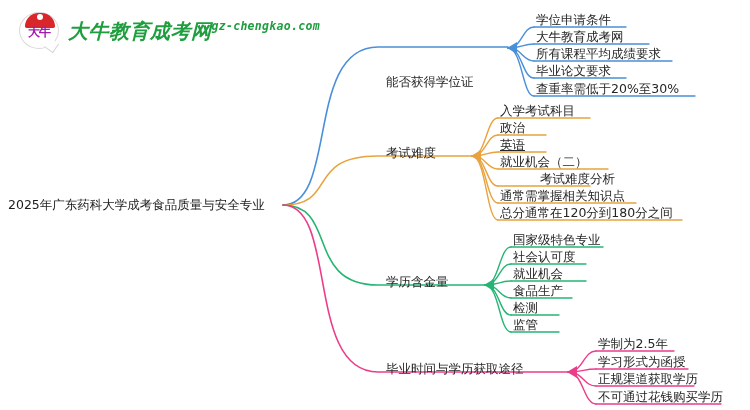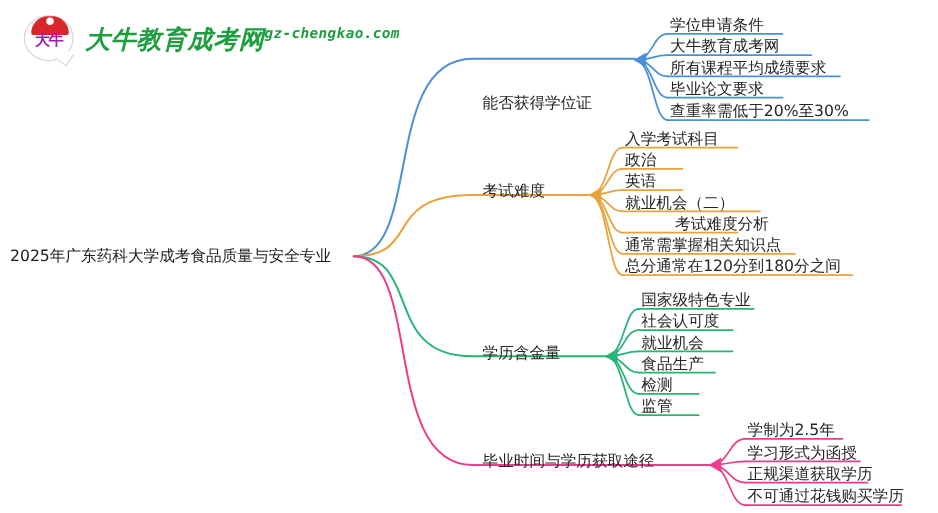--- a/index.html
+++ b/index.html
@@ -222,21 +222,21 @@
       <div class="node-label " id="root-label" style="left: 8px; top: 199px;">2025年广东药科大学成考食品质量与安全专业</div>
       <div class="node-label branch-label" style="left: 386px; top: 36px; margin-top: 40px;">能否获得学位证</div>
       <div class="node-label leaf-label" style="left: 536px; top: 14px;">学位申请条件</div>
       <div class="node-label leaf-label" style="left: 536px; top: 31px;">大牛教育成考网</div>
       <div class="node-label leaf-label" style="left: 536px; top: 48px;">所有课程平均成绩要求</div>
       <div class="node-label leaf-label" style="left: 536px; top: 65px;">毕业论文要求</div>
       <div class="node-label leaf-label" style="left: 536px; top: 83px;">查重率需低于20%至30%</div>
       <div class="node-label branch-label" style="left: 386px; top: 147px;">考试难度</div>
       <div class="node-label leaf-label" style="left: 500px; top: 105px;">入学考试科目</div>
       <div class="node-label leaf-label" style="left: 500px; top: 122px;">政治</div>
-      <div class="node-label leaf-label" style="left: 500px; top: 139px;">英语</div>
+      <div class="node-label leaf-label" style="left: 500px; top: 139px; text-decoration: underline;">英语</div>
       <div class="node-label leaf-label" style="left: 500px; top: 156px;">就业机会（二）</div>
       <div class="node-label leaf-label" style="left: 500px; top: 173px; margin-left: 40px;">考试难度分析</div>
       <div class="node-label leaf-label" style="left: 500px; top: 190px;">通常需掌握相关知识点</div>
       <div class="node-label leaf-label" style="left: 500px; top: 207px;">总分通常在120分到180分之间</div>
       <div class="node-label branch-label" style="left: 386px; top: 276px; text-align: center;">学历含金量</div>
       <div class="node-label leaf-label" style="left: 513px; top: 234px;">国家级特色专业</div>
       <div class="node-label leaf-label" style="left: 513px; top: 251px;">社会认可度</div>
       <div class="node-label leaf-label" style="left: 513px; top: 268px;">就业机会</div>
       <div class="node-label leaf-label" style="left: 513px; top: 285px;">食品生产</div>
       <div class="node-label leaf-label" style="left: 513px; top: 302px;">检测</div>

